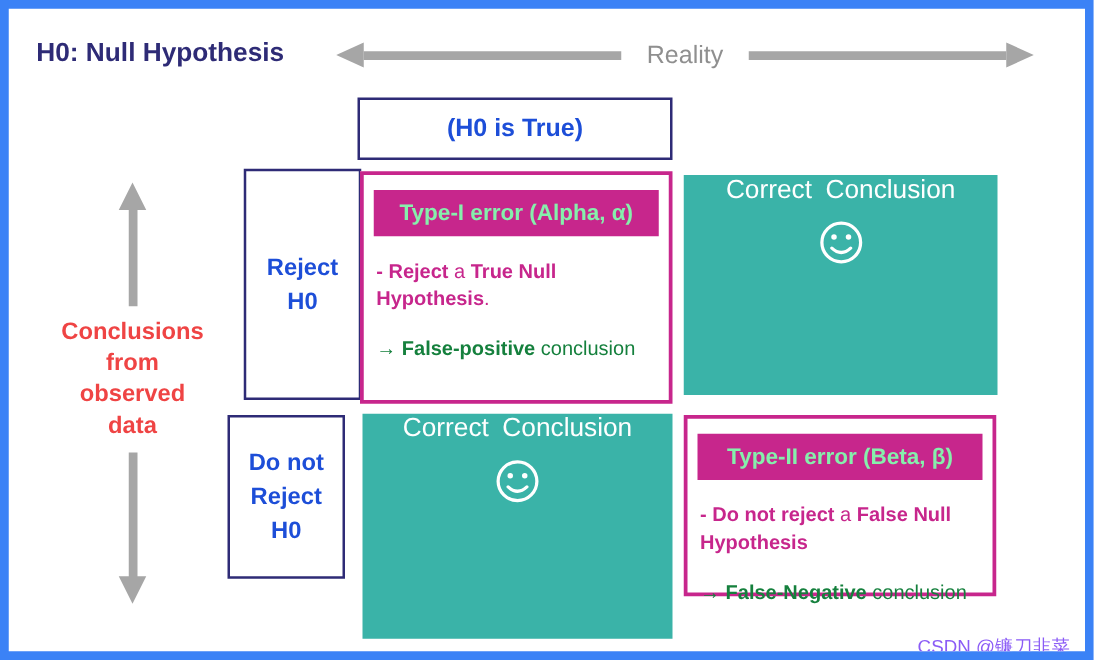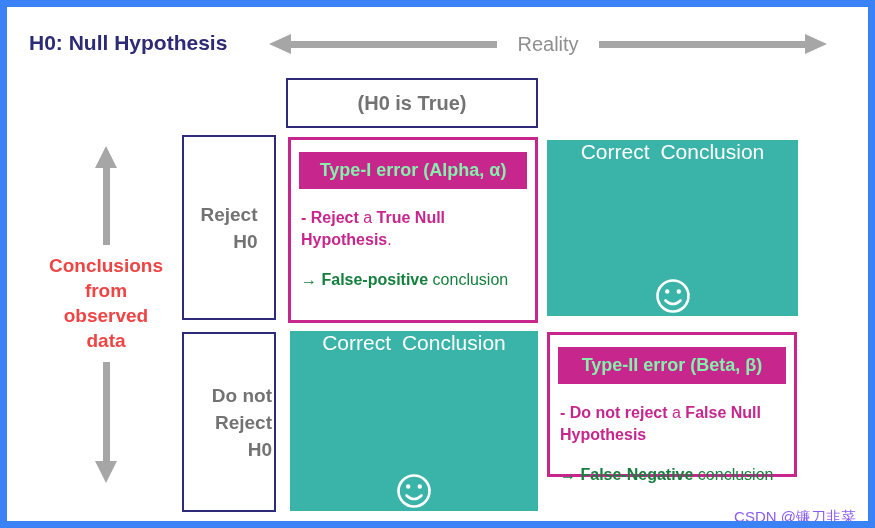--- a/index.html
+++ b/index.html
@@ -32,42 +32,42 @@
   .v-shaft-upper { position:absolute; left:96px; top:160px; width:7px; height:78px; background:#a6a6a6; }
   .conclusions-label { position:absolute; left:38px; top:246px; width:122px;
     text-align:center; font-size:19px; font-weight:bold; color:#ef4444; line-height:25px; }
   .v-shaft-lower { position:absolute; left:96px; top:355px; width:7px; height:100px; background:#a6a6a6; }
   .v-head-down { position:absolute; left:88px; top:454px; width:0; height:0;
     border-left:11px solid transparent; border-right:11px solid transparent;
     border-top:22px solid #a6a6a6; }
 
   
   .navy-box { position:absolute; box-sizing:border-box; background:#fff;
-    border:2px solid #2e2b76; color:#737373; font-weight:bold;
-    display:flex; align-items:center; justify-content:center; text-align:right; }
+    border:2px solid #2e2b76; color:#1d4ed8; font-weight:bold;
+    display:flex; align-items:center; justify-content:center; text-align:center; }
   #hdr-true  { left:279px; top:71px; width:252px; height:50px; font-size:20px; }
   #hdr-false { left:540px; top:71px; width:250px; height:50px; font-size:20px; }
-  #row-reject { left:175px; top:128px; width:94px; height:185px; font-size:19px; line-height:27px; padding:0 20px; }
-  #row-donot  { left:175px; top:325px; width:94px; height:180px; font-size:19px; line-height:27px; padding:0 2px; }
+  #row-reject { left:188px; top:128px; width:94px; height:185px; font-size:19px; line-height:27px; padding:0 20px; }
+  #row-donot  { left:175px; top:325px; width:94px; height:131px; font-size:19px; line-height:27px; padding:0 2px; }
 
   
   .pink-cell { position:absolute; box-sizing:border-box; background:#fff;
     border:3px solid #c7268c; }
   #cell-type1 { left:281px; top:130px; width:250px; height:186px; }
   #cell-type2 { left:540px; top:325px; width:250px; height:145px; }
   .pink-header { margin:12px 8px 0; height:37px; background:#c7268c; color:#86efac;
     font-size:18px; font-weight:bold; display:flex; align-items:center; justify-content:center;
     white-space:nowrap; }
   .pink-desc { margin:18px 10px 0; font-size:16px; color:#c7268c; line-height:22px; }
   .pink-conc { margin:20px 10px 0; font-size:16px; color:#15803d; white-space:nowrap; }
   .b { font-weight:bold; }
 
   
   .teal-cell { position:absolute; background:#3ab3a8; color:#fff;
-    display:flex; flex-direction:column; align-items:center; justify-content:space-between; }
+    display:flex; flex-direction:column; align-items:center; justify-content:flex-start; }
   #cell-correct-top    { left:540px; top:133px; width:251px; height:176px; }
   #cell-correct-bottom { left:283px; top:324px; width:248px; height:180px; }
   .teal-label { font-size:21px; word-spacing:5px; white-space:nowrap; }
   .smiley { margin-top:10px; }
 
   
   .watermark { position:absolute; right:12px; top:501px; font-size:15px;
     color:#8b5cf6; text-shadow:0 0 2px rgba(255,255,255,0.95); }
 </style>
 </head>

